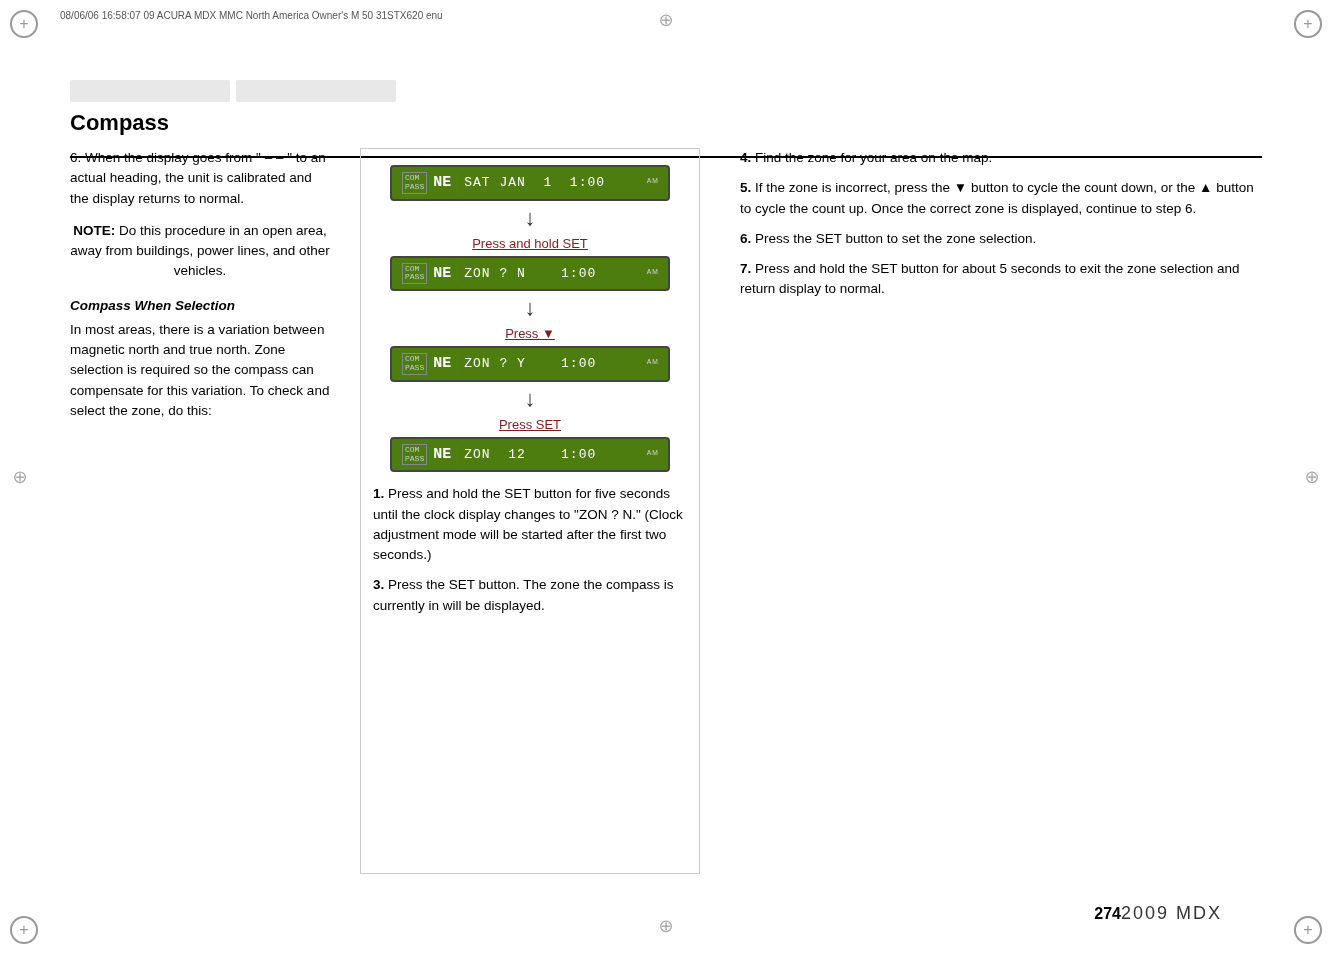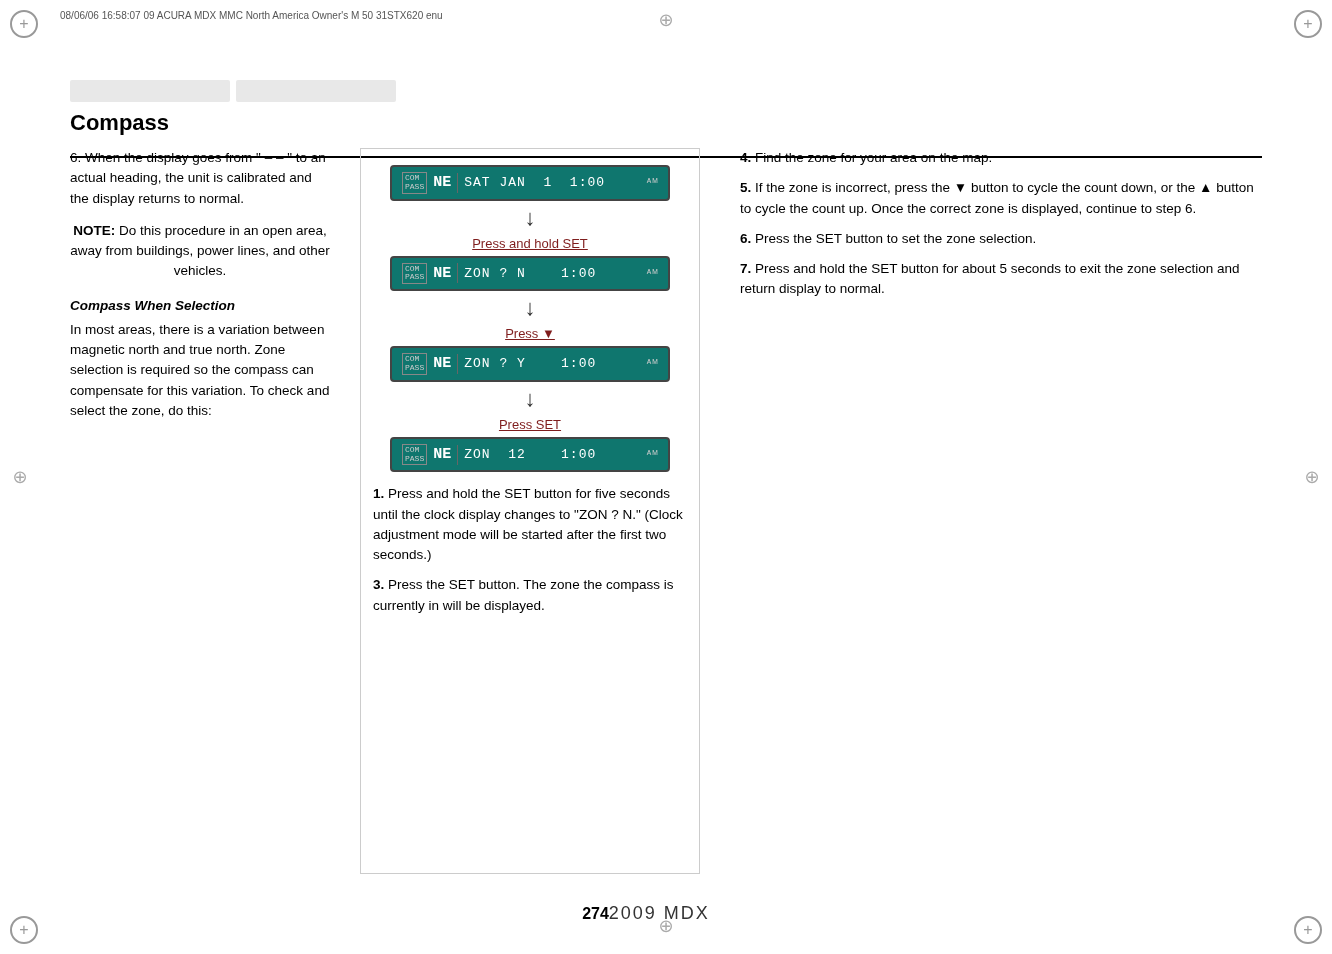--- a/index.html
+++ b/index.html
@@ -133,21 +133,21 @@
       padding: 16px 12px;
       display: flex;
       flex-direction: column;
       align-items: center;
       gap: 4px;
     }
 
     
     .display-unit {
       width: 280px;
-      background: #0f766e;
+      background: #4d7c0f;
       border: 2px solid #444;
       border-radius: 4px;
       padding: 5px 10px;
       display: flex;
       align-items: center;
       gap: 6px;
       color: #fff;
       font-family: 'Courier New', monospace;
       font-size: 13px;
     }
@@ -215,21 +215,21 @@
     }
 
     
     .footer {
       position: absolute;
       bottom: 30px;
       left: 70px;
       right: 70px;
       display: flex;
       align-items: center;
-      justify-content: center;
+      justify-content: flex-end;
     }
     .page-num {
       font-size: 16px;
       font-weight: bold;
     }
     .footer-model {
       font-size: 18px;
       color: #333;
       letter-spacing: 2px;
     }

